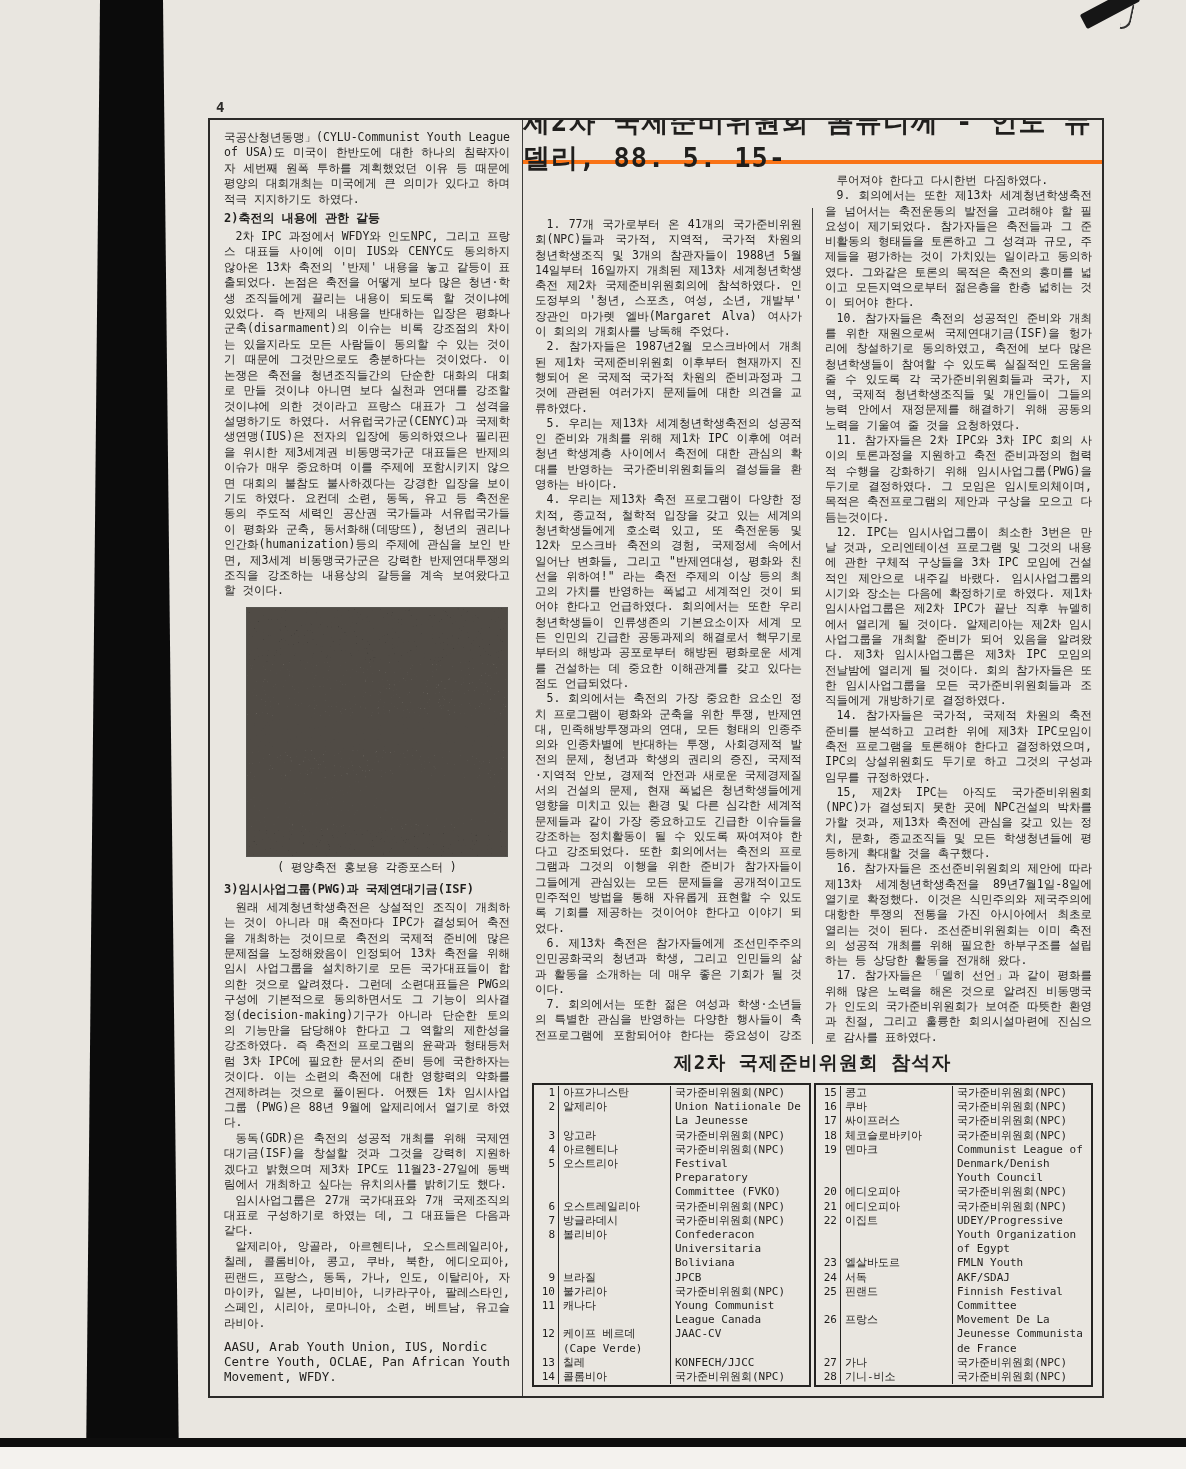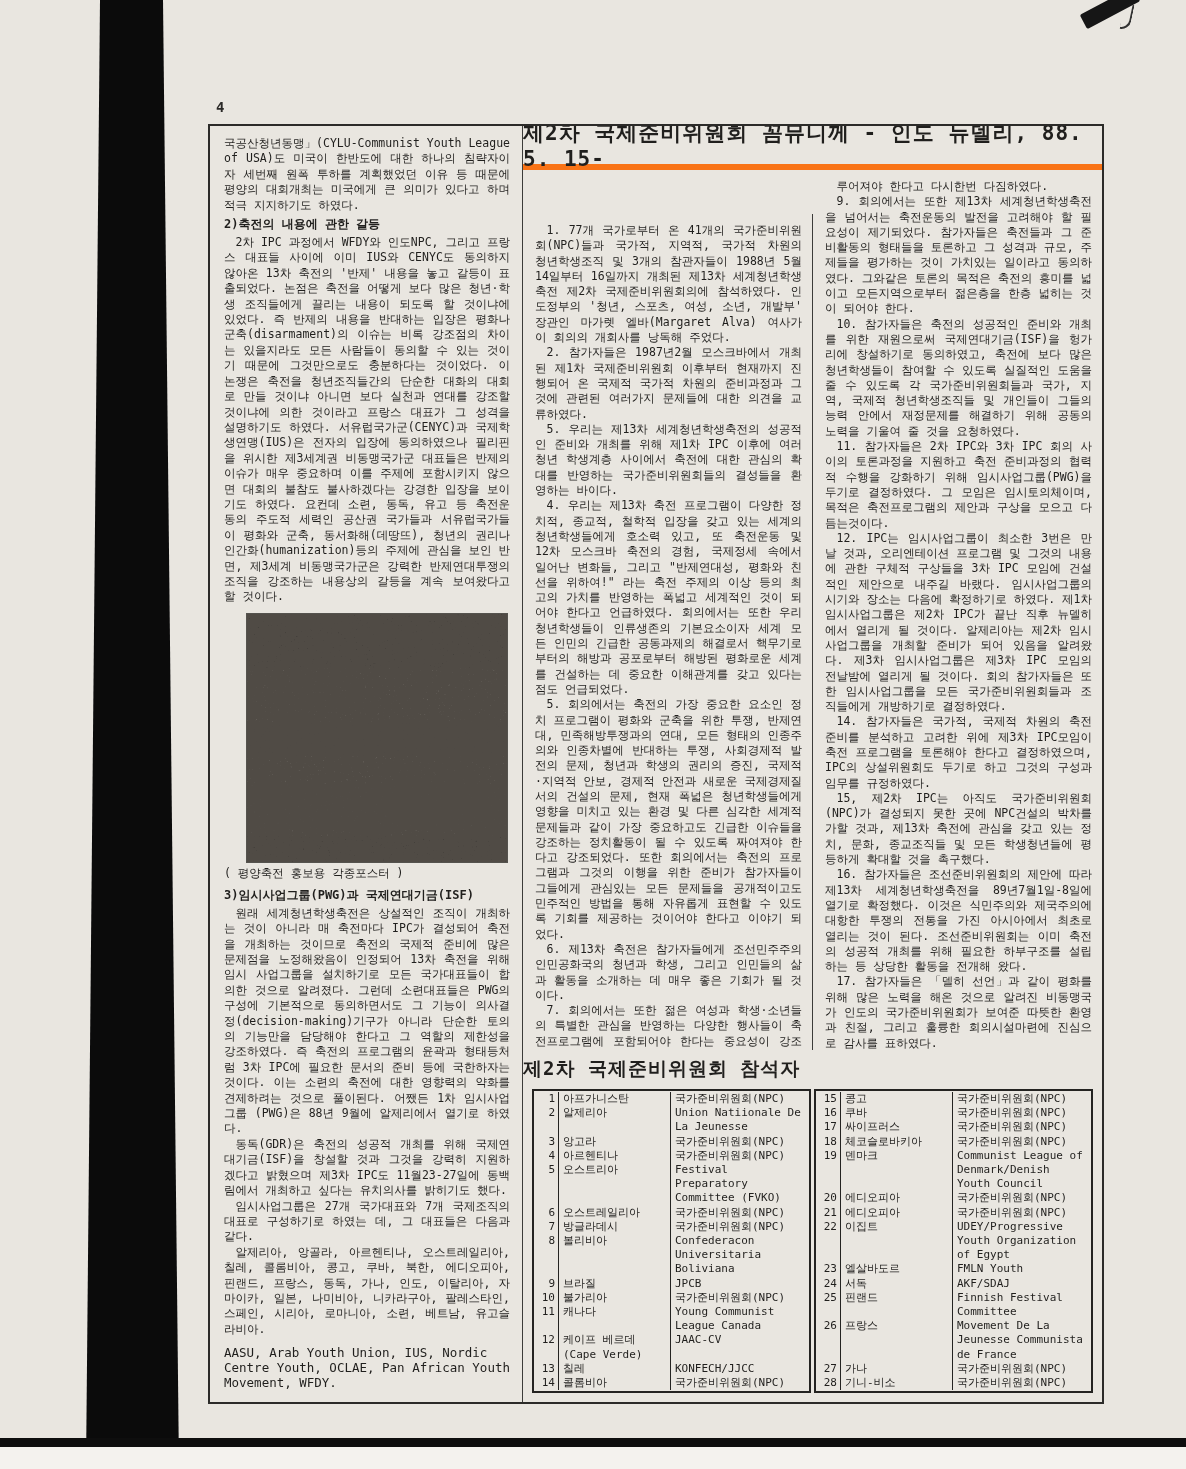--- a/index.html
+++ b/index.html
@@ -30,21 +30,21 @@
     border-right:2px solid #333; border-bottom:2px solid #333;
     border-bottom-right-radius:10px; transform:rotate(12deg);
     background:transparent;
   }
   .pageno {
     position:absolute; left:216px; top:99px;
     font-size:14px; font-weight:bold; color:#2a2927;
   }
   
   .content-box {
-    position:absolute; left:208px; top:124px; width:896px; height:1280px;
+    position:absolute; left:208px; top:118px; width:896px; height:1280px;
     border:2px solid #2c2b29; display:flex; background:transparent;
   }
   .left-col {
     width:313px; border-right:1px solid #3c3b39;
     padding:10px 12px 8px 14px; overflow:hidden;
   }
   .body { font-size:11.5px; line-height:15.4px; text-align:justify; }
   .indent { text-indent:1em; }
   .subhead { font-weight:bold; font-size:12px; margin:3px 0 2px; }
   .latin { font-size:12.5px; line-height:15px; margin-top:8px; text-align:left; }
@@ -53,33 +53,33 @@
     background:#86837b; border:1px solid #55534e; overflow:hidden;
   }
   .ph-band { position:absolute; left:0; width:100%; }
   .ph-top { top:0; height:54px; background:#2e2d2a; }
   .ph-mid { top:108px; height:34px; background:#3a3835; opacity:.8; }
   .ph-low { top:170px; height:46px; background:#4a4843; opacity:.75; }
   .ph-bot { bottom:0; height:26px; background:#262522; }
   .ph-blob1 { position:absolute; top:60px; left:18px; width:90px; height:40px; background:#5c5952; border-radius:8px; opacity:.7; }
   .ph-blob2 { position:absolute; top:150px; left:140px; width:100px; height:60px; background:#64615a; border-radius:10px; opacity:.7; }
   .noise { position:absolute; inset:0; width:100%; height:100%; }
-  .caption { text-align:left; font-size:11.5px; margin:3px 0 6px; }
+  .caption { text-align:center; font-size:11.5px; margin:3px 0 6px; }
   
   .right-area { flex:1; display:flex; flex-direction:column; overflow:hidden; }
   .comm-title {
-    height:44px; border-bottom:6px solid #f97316;
+    height:44px; border-bottom:4px solid #f97316;
     display:flex; align-items:center; justify-content:center;
-    font-size:21px; font-weight:bold; letter-spacing:1px;
+    font-size:27px; font-weight:bold; letter-spacing:1px;
   }
   .comm-cols { display:flex; height:880px; overflow:hidden; }
   .ccol { flex:1; padding:9px 10px 0 12px; overflow:hidden; }
   .ccol-1 { border-right:1px solid #3c3b39;margin-top:44px; }
   .ccol p { font-size:11.5px; line-height:15.3px; text-align:justify; text-indent:1em; }
-  .att-title { text-align:left; font-weight:bold; font-size:19px; margin:6px 0 7px; letter-spacing:1px; }
+  .att-title { text-align:center; font-weight:bold; font-size:19px; margin:6px 0 7px; letter-spacing:1px; }
   .att-tables { display:flex; margin:0 9px; gap:3px; }
   .att-half { flex:1; border:2px solid #242321; padding:1px 0; }
   .att-row { display:grid; grid-template-columns:25px 112px 1fr; }
   .att-cell { font-size:11px; line-height:14.2px; padding:0 4px; overflow:hidden; }
   .ac0 { border-right:1px solid #242321; text-align:right; padding-right:3px; }
   .ac1 { border-right:1px solid #242321; }
 </style>
 </head>
 <body>
 

